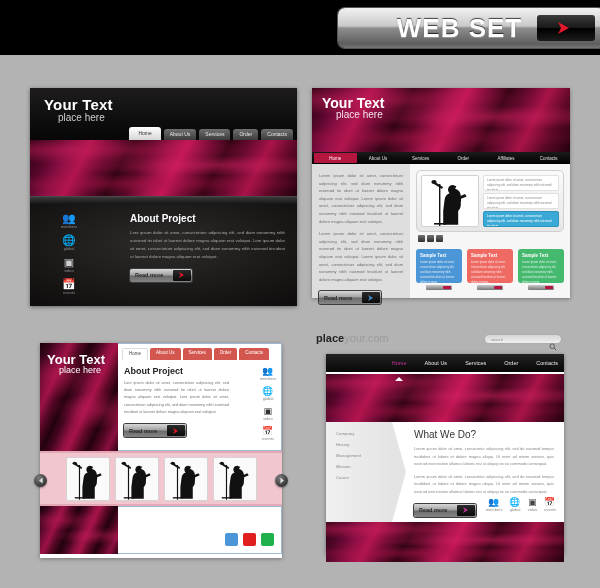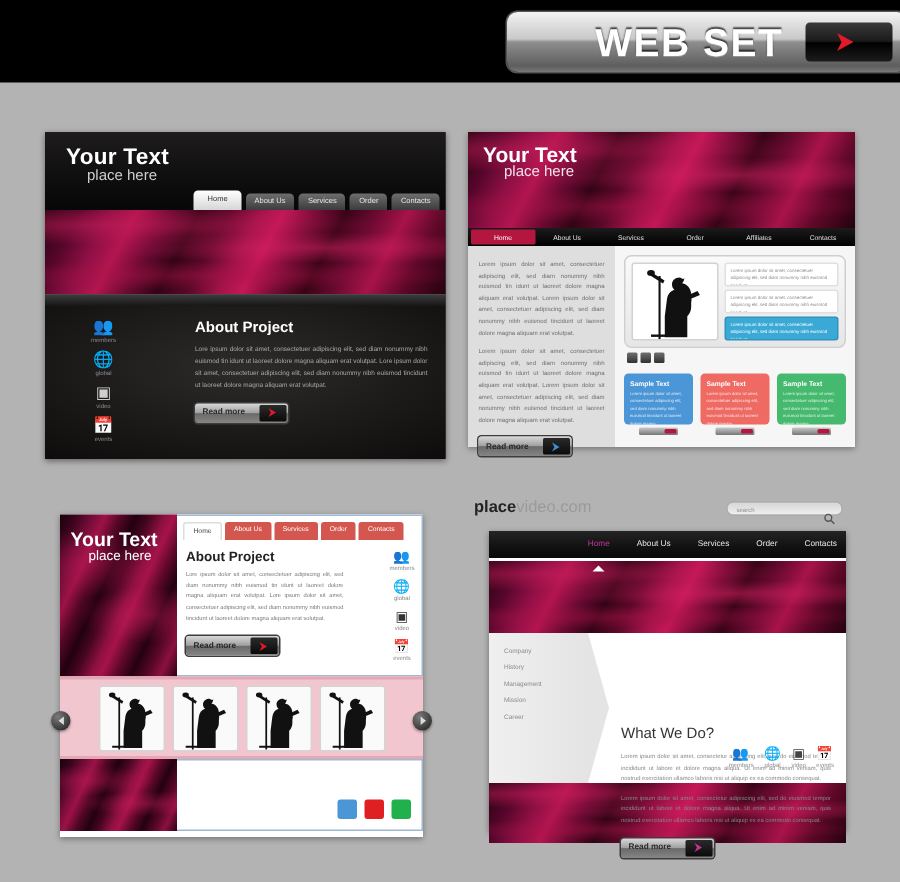--- a/index.html
+++ b/index.html
@@ -195,21 +195,21 @@
   .p4-nav-item.active { color:#c2349a; }
   .p4-nav-item.active::after { content:""; position:absolute; left:50%; transform:translateX(-50%);
       top:13px; border:4px solid transparent; border-bottom-color:#fff; }
   .p4-hero { height:48px; }
   .p4-card { background:#fff; display:flex; height:100px; }
   .p4-side { width:66px; background:linear-gradient(to right,#f0f0f0,#e4e4e4); position:relative; padding:9px 0 0 10px;}
   .p4-side::after { content:""; position:absolute; right:-14px; top:0; bottom:0; width:14px;
       background:linear-gradient(to right,#e4e4e4,#e4e4e4);
       clip-path: polygon(0 0, 0 100%, 100% 50%); }
   .p4-side-item { font-size:4.3px; color:#8a8a8a; margin-bottom:6px; }
-  .p4-cbody { flex:1; padding:18px 10px 0 22px; position:relative;margin-top:44px; }
+  .p4-cbody { flex:1; padding:7px 10px 0 22px; position:relative; }
   .p4-ctitle { font-size:10px; color:#333; margin-bottom:5px; }
   .p4-cpara { font-size:3.9px; line-height:1.95; color:#888; text-align:justify; margin-bottom:5px;}
   .p4-icons { position:absolute; right:8px; bottom:5px; display:flex; gap:7px; }
   .p4-icons .icon-cell .glyph { color:#444; font-size:9px; line-height:10px;}
   .p4-foot { height:40px; }
 
   .sil { display:block; }
 </style>
 </head>
 <body>
@@ -478,21 +478,21 @@
     <div class="p3-bmain">
       <span class="sq" style="background:#4b96d6"></span>
       <span class="sq" style="background:#e02020"></span>
       <span class="sq" style="background:#21b14c"></span>
     </div>
   </div>
 </div>
 
 <div class="p4">
   <div class="p4-brand">
-    <span class="b1">place</span><span class="b2">video.com</span>
+    <span class="b1">place</span><span class="b2">your.com</span>
   </div>
   <div class="p4-search">
     <span class="ph">search</span>
     <span class="mg">
       <svg width="8" height="8" viewBox="0 0 8 8">
           <circle cx="3.2" cy="3.2" r="2.3" fill="none" stroke="#555" stroke-width="0.9"></circle>
           <line x1="5" y1="5" x2="7.2" y2="7.2" stroke="#555" stroke-width="1"></line>
         </svg>
     </span>
   </div>

